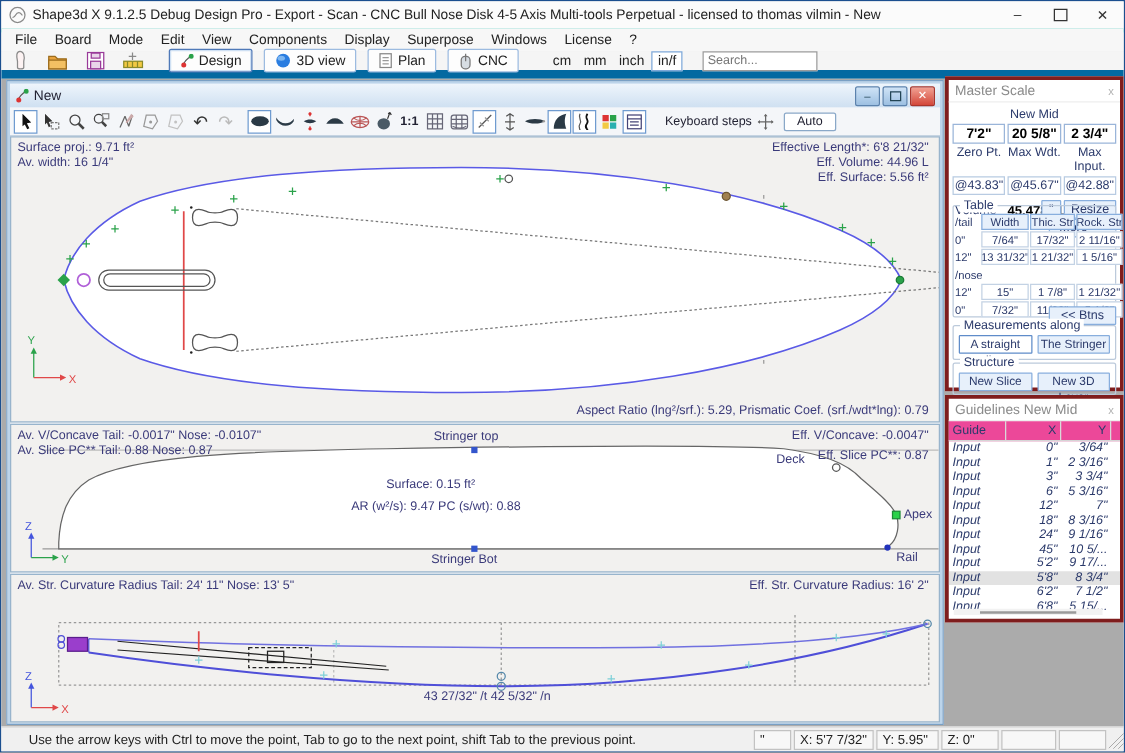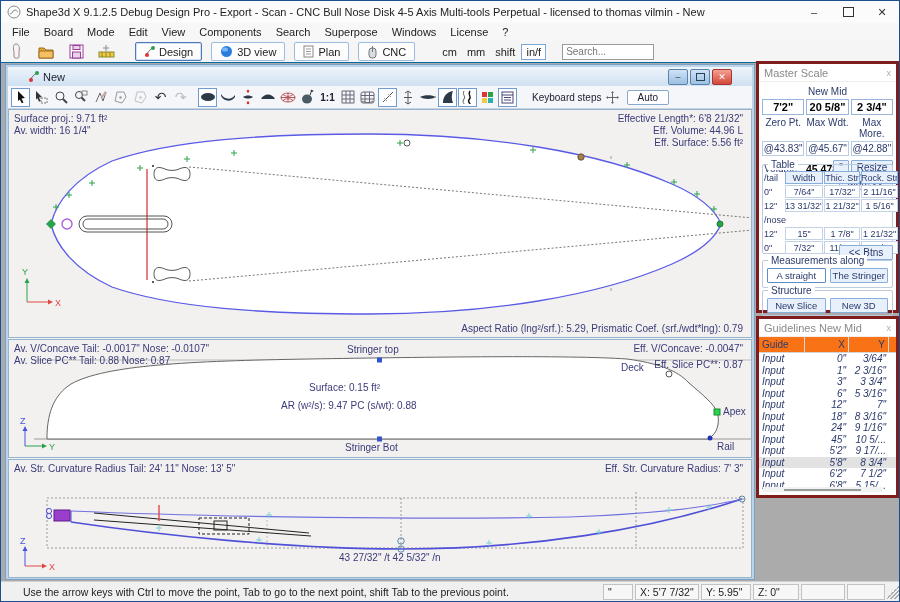--- a/index.html
+++ b/index.html
@@ -6,32 +6,32 @@
   .app{position:relative;width:898px;height:600px;background:#f0f0f0;border:1px solid #1b4f8f;
        font-family:"Liberation Sans","DejaVu Sans",sans-serif;font-size:11px;color:#111;overflow:hidden;}
   
   .titlebar{position:absolute;left:0;top:0;width:100%;height:22px;background:#fbfbfb;border-bottom:3px solid #14b8a6;display:flex;align-items:center;}
   .titlebar .appicon{width:14px;height:14px;margin:0 5px 0 6px;}
   .title-text{flex:1;font-size:11px;color:#222;white-space:nowrap;overflow:hidden;}
   .win-btns{display:flex;align-items:center;height:100%;}
   .win-btn{width:34px;height:100%;display:flex;align-items:center;justify-content:center;font-size:11px;color:#333;}
   .menubar{position:absolute;left:0;top:22px;width:100%;height:18px;background:#f7f7f7;display:flex;align-items:center;padding-left:4px;box-sizing:border-box;}
   .menu-item{padding:1px 7px;color:#222;}
-  .toolbar{position:absolute;left:0;top:40px;width:100%;height:22px;background:#f5f5f5;border-bottom:1px solid #0369a1;display:flex;align-items:center;box-sizing:border-box;padding-left:6px;}
+  .toolbar{position:absolute;left:0;top:40px;width:100%;height:22px;background:#f5f5f5;border-bottom:7px solid #0369a1;display:flex;align-items:center;box-sizing:border-box;padding-left:6px;}
   .tb-ico{width:18px;height:18px;margin-right:12px;display:flex;align-items:center;justify-content:center;}
   .tb-btn{display:flex;align-items:center;gap:4px;border:1px solid #9cbbe0;background:#fdfdfd;border-radius:2px;height:17px;padding:0 8px;margin-right:9px;color:#222;}
   .tb-btn.sel{border:1px solid #4f79b8;box-shadow:0 0 0 1px #cfe0f3 inset;}
   .units{display:flex;align-items:center;margin-left:14px;gap:2px;}
   .unit{padding:1px 4px;color:#222;}
   .unit.active{border:1px solid #7da7d8;background:#fff;}
   .search{margin-left:16px;width:84px;height:14px;border:1px solid #9a9a9a;font-size:10px;padding:0 3px;color:#777;font-family:inherit;}
   
   .mdi{position:absolute;left:0;top:62px;width:100%;height:518px;background:#ababab;}
   .doc{position:absolute;left:4px;top:1px;width:748px;height:514px;background:#e9f1f9;border:1px solid #7aa0c4;box-shadow:0 0 0 2px #bcd4ea inset;}
-  .doc-title{position:absolute;left:2px;top:2px;right:2px;height:19px;background:linear-gradient(#eef5fc,#cfe0f1);display:flex;align-items:center;padding:0 20px;}
+  .doc-title{position:absolute;left:2px;top:2px;right:2px;height:19px;background:linear-gradient(#eef5fc,#cfe0f1);display:flex;align-items:center;padding:0 4px;}
   .doc-title .t{flex:1;color:#223;font-size:11px;}
   .dwbtn{width:18px;height:14px;border-radius:2px;margin-left:2px;display:flex;align-items:center;justify-content:center;font-size:9px;color:#fff;border:1px solid #5b82ad;}
   .dwbtn.b{background:linear-gradient(#cfe3f6,#9dc0e2);color:#245;}
   .dwbtn.r{background:linear-gradient(#f2a193,#d3473a);border-color:#a8352c;font-weight:bold;}
   .doc-tools{position:absolute;left:2px;top:21px;right:2px;height:23px;background:#f4f6f9;border-bottom:1px solid #c6d4e2;display:flex;align-items:center;padding-left:3px;box-sizing:border-box;}
   .dt-ico{width:19px;height:19px;margin-right:1px;display:flex;align-items:center;justify-content:center;box-sizing:border-box;}
   .dt-ico.sel{border:1px solid #6f9bd0;background:#fff;}
   .dt-sp{width:7px;}
   .kbd-steps{margin-left:14px;color:#223;font-size:10px;}
   .auto-btn{margin-left:8px;border:1px solid #8aa8c8;background:#fff;border-radius:2px;padding:1px 10px;font-size:10px;color:#223;}
@@ -70,21 +70,21 @@
   .ms-cell{border:1px solid #c3d2e4;background:#fff;}
   .ms-poslab{justify-content:flex-start !important;color:#2b3a6b;}
   .span4{grid-column:1/5;}
   .ms-btns{position:absolute;right:3px;top:181px;width:52px;height:13px;line-height:13px;}
   .fs-meas{top:196px;height:26px;}
   .fs-struct{top:226px;height:24px;}
   .fs-row{display:flex;gap:4px;margin:7px 4px 0 4px;}
   .fs-row .btn{flex:1;height:13px;line-height:13px;font-size:9.5px;}
   .btn.on{background:#fff;border-color:#5f8cc9;}
   
-  .gd-head{display:flex;height:15px;border-bottom:1px solid #d5d5d5;background:#f97316;align-items:center;font-size:10px;}
+  .gd-head{display:flex;height:15px;border-bottom:1px solid #d5d5d5;background:#ec4899;align-items:center;font-size:10px;}
   .gd-head span{border-right:1px solid #d9d9d9;height:100%;display:flex;align-items:center;box-sizing:border-box;padding:0 3px;}
   .gd-c1{width:46px;}
   .gd-c2{width:44px;justify-content:flex-end;}
   .gd-c3{width:40px;justify-content:flex-end;}
   #gd-list{height:139px;overflow:hidden;}
   .gd-row{display:flex;height:11.5px;align-items:center;font-size:10px;}
   .gd-row span{box-sizing:border-box;padding:0 3px;white-space:nowrap;overflow:hidden;font-style:italic;}
   .gd-row .gd-c2,.gd-row .gd-c3{text-align:right;justify-content:flex-end;display:flex;}
   .gd-row.sel{background:#e2e2e2;}
   .gd-scroll{position:absolute;left:4px;right:14px;bottom:3px;height:5px;background:#f2f2f2;}
@@ -115,21 +115,21 @@
     </div>
   </div>
 
   <div class="menubar" id="menubar">
       <span class="menu-item">File</span>
       <span class="menu-item">Board</span>
       <span class="menu-item">Mode</span>
       <span class="menu-item">Edit</span>
       <span class="menu-item">View</span>
       <span class="menu-item">Components</span>
-      <span class="menu-item">Search</span>
+      <span class="menu-item">Display</span>
       <span class="menu-item">Superpose</span>
       <span class="menu-item">Windows</span>
       <span class="menu-item">License</span>
       <span class="menu-item">?</span>
     </div>
 
   <div class="toolbar">
     <span class="tb-ico">
         <svg width="15" height="17" viewBox="0 0 15 17">
           <path d="M7 1 C10 1 11 5 10 9 L10 14 C10 15.5 5 15.5 5 14 L5 9 C4 5 4 1 7 1 Z" fill="#fdf3f3" stroke="#8a8a8a"></path>
@@ -180,21 +180,21 @@
     <span class="tb-btn">
       <svg width="11" height="14" viewBox="0 0 11 14">
           <rect x="2" y="3" width="7" height="10" rx="3" fill="#d7dde3" stroke="#777"></rect>
           <path d="M5.5 3 V7 M5.5 1 V3" stroke="#777"></path>
         </svg>
       <span>CNC</span>
     </span>
     <span class="units" id="units">
         <span class="unit">cm</span>
         <span class="unit">mm</span>
-        <span class="unit">shift</span>
+        <span class="unit">inch</span>
         <span class="unit active">in/f</span>
       </span>
     <input class="search" placeholder="Search..." style="">
   </div>
 
   <div class="mdi">
 
     <div class="doc">
       <div class="doc-title">
         <svg width="11" height="12" viewBox="0 0 11 12">
@@ -459,40 +459,40 @@
           <g>
             <path d="M16 106 V88" stroke="#4455dd"></path>
               <path d="M16 86 L13.5 91 H18.5 Z" fill="#4455dd"></path>
             <path d="M16 106 H36" stroke="#e04848"></path>
               <path d="M38 106 L33 103.5 V108.5 Z" fill="#e04848"></path>
             <text x="11" y="84" font-size="9" fill="#4455dd">Z</text>
             <text x="40" y="110" font-size="9" fill="#e04848">X</text>
           </g>
         </svg>
         <div class="cv-text" style="left:5px;top:3px;">Av. Str. Curvature Radius Tail: 24' 11" Nose: 13' 5"</div>
-        <div class="cv-text cv-right" style="right:8px;top:3px;">Eff. Str. Curvature Radius: 7' 3"</div>
+        <div class="cv-text cv-right" style="right:8px;top:3px;">Eff. Str. Curvature Radius: 16' 2"</div>
         <div class="cv-text" style="left:330px;top:92px;">43 27/32" /t 42 5/32" /n</div>
       </div>
     </div>
 
     <div class="spanel master">
       <div class="sp-title">
         <span>Master Scale</span>
         <span class="x">x</span>
       </div>
       <div class="ms-name">New Mid</div>
       <div class="ms-dims">
         <span class="ms-dim">7'2"</span>
         <span class="ms-dim">20 5/8"</span>
         <span class="ms-dim">2 3/4"</span>
       </div>
       <div class="ms-lbls">
         <span class="ms-lbl">Zero Pt.</span>
         <span class="ms-lbl">Max Wdt.</span>
-        <span class="ms-lbl">Max More.</span>
+        <span class="ms-lbl">Max Input.</span>
       </div>
       <div class="ms-pos3">
         <span class="ms-posv">@43.83"</span>
         <span class="ms-posv">@45.67"</span>
         <span class="ms-posv">@42.88"</span>
       </div>
       <div class="ms-volrow">
         <span class="ms-vol-l">Volume</span>
         <span class="ms-vol-v">45.4782 L</span>
         <span class="btn ms-star">"</span>

